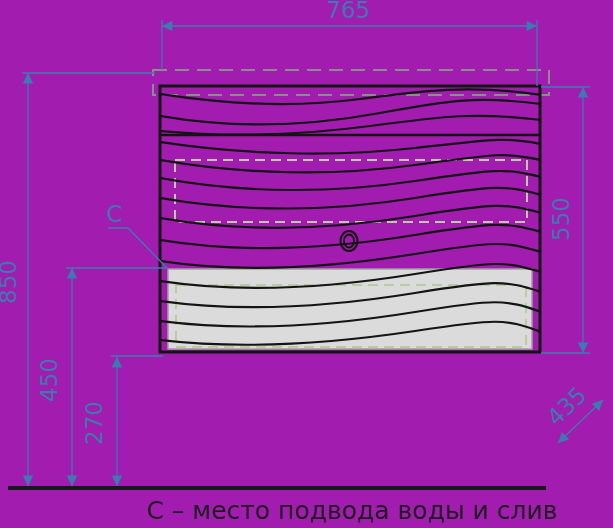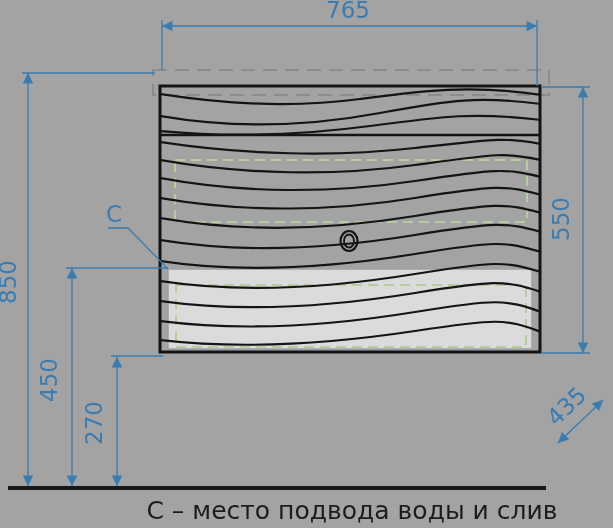--- a/index.html
+++ b/index.html
@@ -4,21 +4,21 @@
 <style>
   html, body {
     margin: 0;
     padding: 0;
     background: #ffffff;
   }
   .canvas {
     position: relative;
     width: 613px;
     height: 528px;
-    background: #a3a3a3;
+    background: #a21caf;
     font-family: "DejaVu Sans", sans-serif;
     overflow: hidden;
   }
   svg { display: block; }
   .dim-text {
     fill: var(--dimension-blue, #3a7cb0);
     font-size: 23px;
     font-family: "DejaVu Sans", sans-serif;
   }
   .caption-text {

